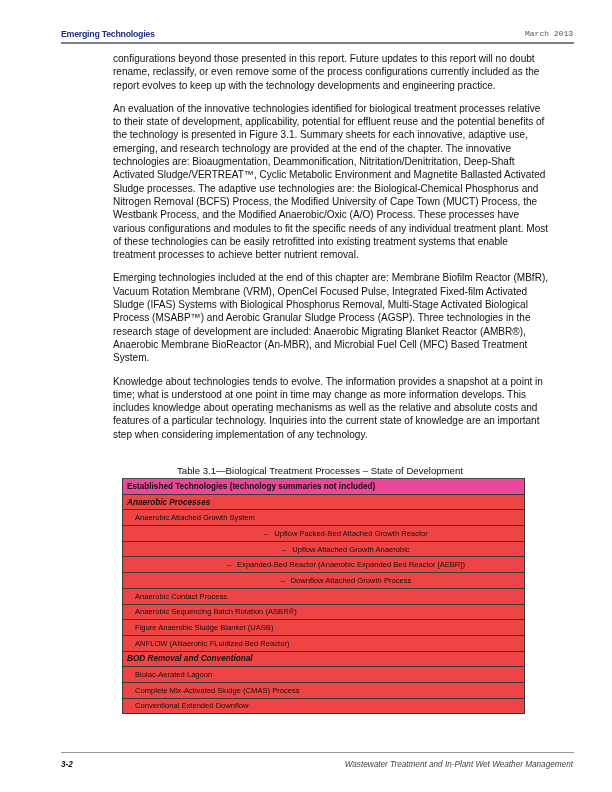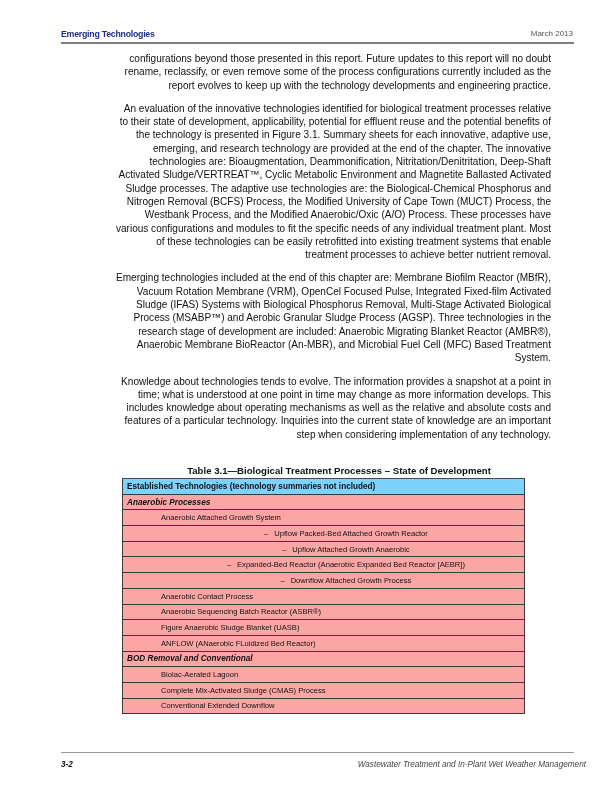--- a/index.html
+++ b/index.html
@@ -1,32 +1,32 @@
 <!DOCTYPE html>
 <html><head>
 <meta charset="utf-8">
 <style>
   html, body { margin: 0; padding: 0; background: #ffffff; }
   body { width: 612px; height: 792px; position: relative; overflow: hidden; font-family: "Liberation Sans", sans-serif; color: #111; }
   .hdr-left { position: absolute; left: 61px; top: 28px; font-family: "Liberation Sans", sans-serif; font-weight: bold; font-size: 9.6px; color: #1f2f8c; letter-spacing: -0.3px; transform: scaleX(0.92); transform-origin: left; }
-  .hdr-right { position: absolute; right: 39px; top: 29px; font-size: 8px; color: #555; }
+  .hdr-right { position: absolute; right: 39px; top: 29px; font-size: 8px; color: #555; font-family: Liberation Mono, monospace; }
   .hdr-rule { position: absolute; left: 61px; right: 38px; top: 42px; height: 2px; background: #808080; }
   .body { position: absolute; left: 113px; width: 438px; top: 52px; font-size: 10.05px; line-height: 13.3px; color: #111; }
-  .body p { margin: 0 0 10px 0; text-align: right; }
-  .tcaption { position: absolute; left: 120px; width: 438px; top: 465px; text-align: center; font-weight: bold; font-size: 9.6px; color: #111; }
+  .body p { margin: 0 0 10px 0; }
+  .tcaption { position: absolute; left: 101px; width: 438px; top: 465px; text-align: center; font-weight: normal; font-size: 9.6px; color: #111; }
   table.tbl { position: absolute; left: 122px; top: 478px; width: 403px; border-collapse: collapse; font-size: 7.6px; }
-  table.tbl td { border: 1px solid #3a3a3a; border-top: 1.5px solid #4a4a4a; padding: 0 4px; height: 14.7px; background: #fca5a5; color: #111; white-space: nowrap; }
-  table.tbl tr.est td { background: #7dd3fc; font-weight: bold; font-size: 8.2px; }
+  table.tbl td { border: 1px solid #3a3a3a; border-top: 1.5px solid #4a4a4a; padding: 0 4px; height: 14.7px; background: #ef4444; color: #111; white-space: nowrap; }
+  table.tbl tr.est td { background: #ec4899; font-weight: bold; font-size: 8.2px; }
   table.tbl tr.cat td { font-weight: bold; font-style: italic; font-size: 8.2px; }
-  table.tbl tr.l1 td { padding-left: 38px; }
+  table.tbl tr.l1 td { padding-left: 12px; }
   table.tbl tr.l2 td { padding-left: 43px; text-align: center; }
   .dash { display: inline-block; width: 16px; }
   .ftr-rule { position: absolute; left: 61px; right: 38px; top: 752px; height: 1px; background: #999; }
   .ftr-left { position: absolute; left: 61px; top: 760px; font-weight: bold; font-size: 8.2px; color: #111; font-style: italic; }
-  .ftr-right { position: absolute; right: 26px; top: 760px; font-style: italic; font-size: 8.2px; color: #444; }
+  .ftr-right { position: absolute; right: 39px; top: 760px; font-style: italic; font-size: 8.2px; color: #444; }
 </style>
 </head>
 <body>
 
 <div class="hdr-left">Emerging Technologies</div>
 <div class="hdr-right">March 2013</div>
 <div class="hdr-rule"></div>
 
 <div class="body">
   <p>configurations beyond those presented in this report. Future updates to this report will no doubt rename, reclassify, or even remove some of the process configurations currently included as the report evolves to keep up with the technology developments and engineering practice.</p>
@@ -57,21 +57,21 @@
       <tr class="l2">
         <td><span class="dash">–</span><span>Expanded-Bed Reactor (Anaerobic Expanded Bed Reactor [AEBR])</span></td>
       </tr>
       <tr class="l2">
         <td><span class="dash">–</span><span>Downflow Attached Growth Process</span></td>
       </tr>
       <tr class="l1">
         <td><span>Anaerobic Contact Process</span></td>
       </tr>
       <tr class="l1">
-        <td><span>Anaerobic Sequencing Batch Reactor (ASBR®)</span></td>
+        <td><span>Anaerobic Sequencing Batch Rotation (ASBR®)</span></td>
       </tr>
       <tr class="l1">
         <td><span>Figure Anaerobic Sludge Blanket (UASB)</span></td>
       </tr>
       <tr class="l1">
         <td><span>ANFLOW (ANaerobic FLuidized Bed Reactor)</span></td>
       </tr>
       <tr class="cat">
         <td><span>BOD Removal and Conventional</span></td>
       </tr>

